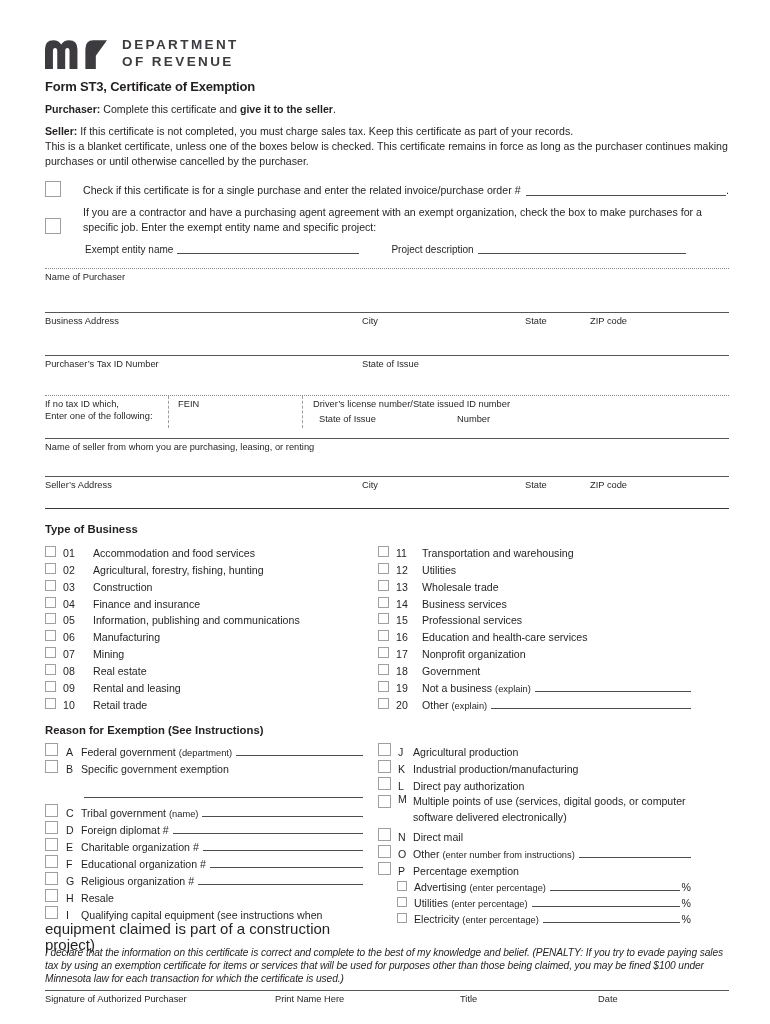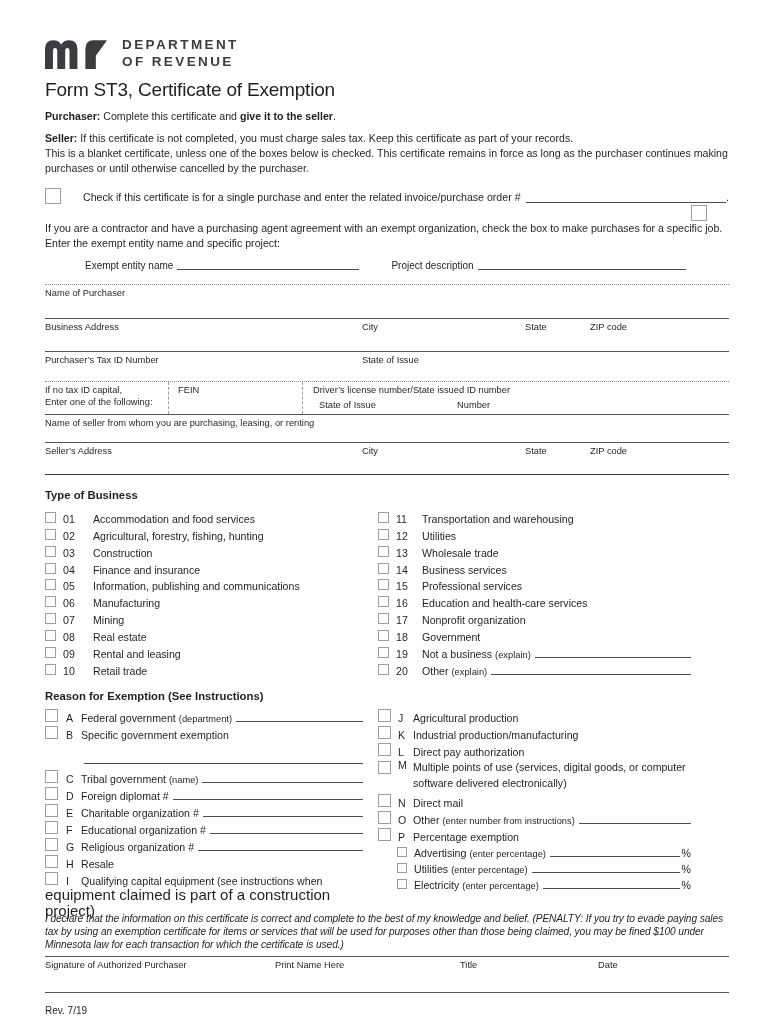--- a/index.html
+++ b/index.html
@@ -7,41 +7,41 @@
   .page {
     width:770px; height:1024px; background:#fff; position:relative;
     font-family:"Liberation Sans", sans-serif; color:#231f20; overflow:hidden;
   }
   .content { position:absolute; left:45px; top:36px; width:684px; }
 
   
   .brand { display:flex; align-items:center; gap:15px; }
   .logo-svg { display:block; }
   .brand-text { font-weight:bold; font-size:13.5px; letter-spacing:2.4px; color:#3e3b40; line-height:17px; }
-  .form-title { font-size:19px; font-weight:normal; margin-top:9px; letter-spacing:-0.2px; }
+  .form-title { font-size:13px; font-weight:bold; margin-top:9px; letter-spacing:-0.2px; }
 
   
   .intro { font-size:10.6px; line-height:15px; }
   .p1 { margin-top:8px; }
   .p2 { margin-top:7px; }
   b { font-weight:bold; }
 
   
   .cbrow { display:flex; align-items:flex-end; margin-top:9px; font-size:10.6px; line-height:14.5px; }
   .cb { border:1px solid #9da0a3; background:#fff; flex:none; }
   .cb-lg { width:16px; height:16px; margin-right:22px; }
   .cbrow .txt { flex:1; display:flex; align-items:flex-end; flex-wrap:wrap; }
   .wl { border-bottom:1px solid #4c4d4f; height:11px; }
   .grow { flex:1; }
   .entity-row { display:flex; align-items:flex-end; margin:9px 0 0 40px; font-size:10px; }
   .entity-row .wl { margin:0 0 1px 4px; }
 
   
   .fields { margin-top:13px; }
-  .frow { position:relative; border-top:1px solid #55565a; }
+  .frow { position:relative; border-top:1px solid #55565a;margin-top:10px; }
   .frow.dotted { border-top:1px dotted #8a8c8e; }
   .frow .lbl { font-size:9.3px; padding-top:3px; color:#2a2728; }
   .abs { position:absolute; font-size:9.3px; top:3px; }
   .vline { position:absolute; top:0; bottom:0; border-left:1px dashed #9a9c9e; }
   .frow-end { border-top:1.4px solid #3a3a3c; }
 
   
   .sec-title { font-size:11.3px; font-weight:bold; }
   .type-sec { margin-top:14px; }
   .cols { display:flex; margin-top:7px; }
@@ -107,21 +107,21 @@
 
   <div class="cbrow" style="margin-top:12px;">
     <span class="cb cb-lg"></span>
     <div class="txt">
       <span>Check if this certificate is for a single purchase and enter the related invoice/purchase order #</span>
       <span class="wl grow" style="margin:0 0 1px 5px;"></span>
       <span>.</span>
     </div>
   </div>
 
-  <div class="cbrow" style="margin-top:1px;flex-direction:column;">
+  <div class="cbrow" style="margin-top:8px;">
     <span class="cb cb-lg"></span>
     <div class="txt" style="display:block;">
       <span>If you are a contractor and have a purchasing agent agreement with an exempt organization, check the box to make purchases for a specific job. Enter the exempt entity name and specific project:</span>
     </div>
   </div>
 
   <div class="entity-row">
     <span>Exempt entity name</span>
     <span class="wl" style="width:182px;"></span>
     <span style="margin-left:32px;">Project description</span>
@@ -139,21 +139,21 @@
       <span class="abs" style="left:480px;">State</span>
       <span class="abs" style="left:545px;">ZIP code</span>
       <div style="position:absolute;inset:13px 0 0 0;"></div>
     </div>
     <div class="frow" style="height:30px;">
       <div class="lbl">Purchaser’s Tax ID Number</div>
       <span class="abs" style="left:317px;">State of Issue</span>
       <div style="position:absolute;inset:13px 0 0 0;"></div>
     </div>
     <div class="frow dotted" style="height:33px;">
-      <div class="lbl">If no tax ID capital,</div>
+      <div class="lbl">If no tax ID which,</div>
       <div class="lbl" style="padding-top:2px;">Enter one of the following:</div>
       <span class="vline" style="left:123px;"></span>
       <span class="vline" style="left:257px;"></span>
       <span class="abs" style="left:133px;">FEIN</span>
       <div style="position:absolute;left:124px;width:132px;top:13px;bottom:0;"></div>
       <span class="abs" style="left:268px;">Driver’s license number/State issued ID number</span>
       <span class="abs" style="left:274px;top:18px;">State of Issue</span>
       <span class="abs" style="left:412px;top:18px;">Number</span>
     </div>
     <div class="frow" style="height:28px;">

